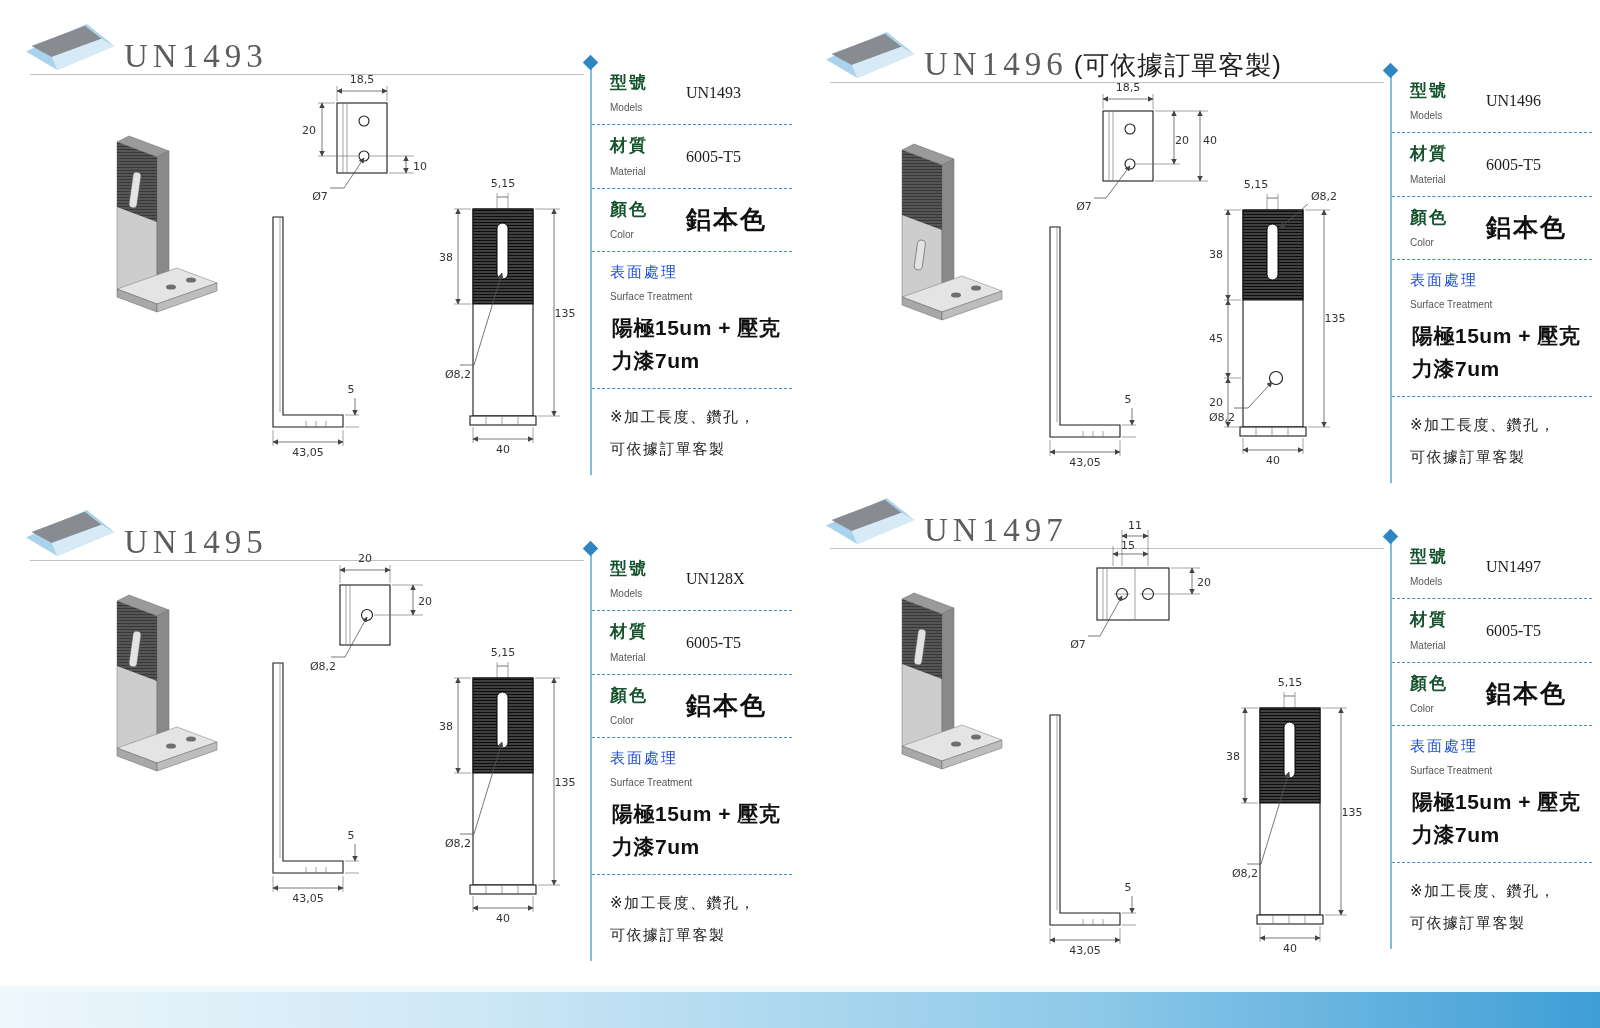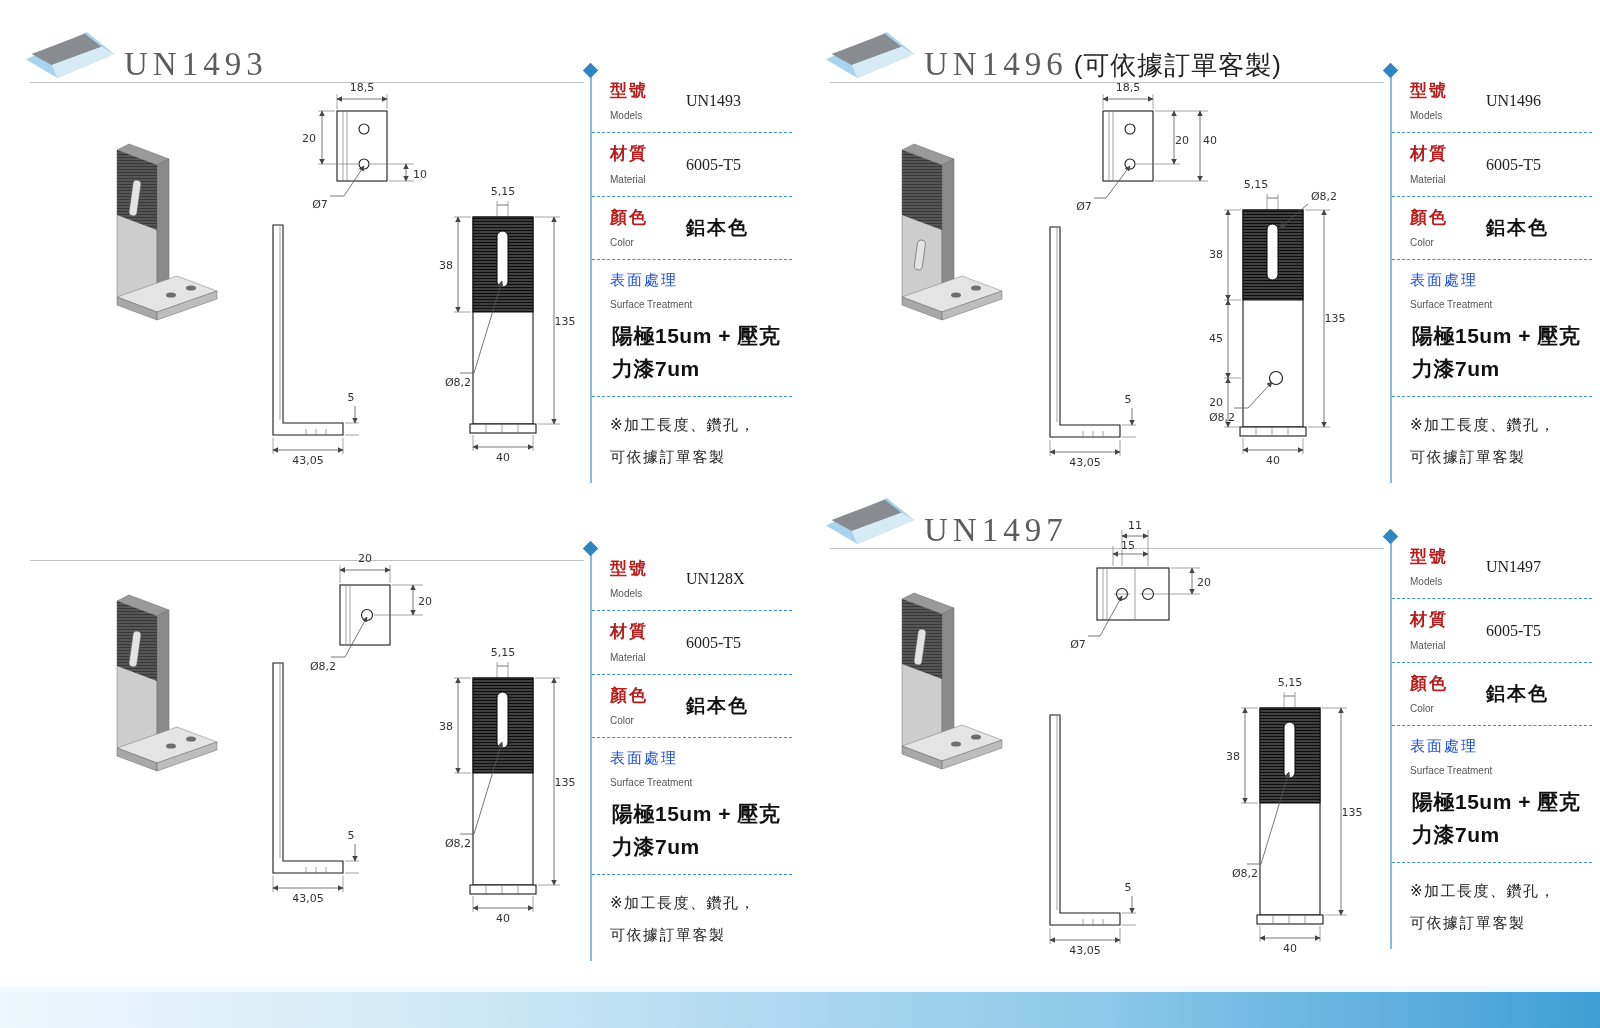--- a/index.html
+++ b/index.html
@@ -18,24 +18,24 @@
   .fill-none{fill:none}
   .thin{stroke:#666;stroke-width:0.6;fill:none}
   .dim{stroke:#555;stroke-width:0.8;fill:none}
   
   .spec{position:absolute;left:590px;top:58px;width:202px;border-left:2px solid #8ab9da}
   .diamond{position:absolute;left:-7px;top:-5px;width:11px;height:11px;background:#2f86c0;transform:rotate(45deg)}
   .srow{padding:11px 4px 11px 18px;border-bottom:1.5px dashed #3d8fc6;display:flex;gap:14px;align-items:center}
   .srow.stack{display:block}
   .srow.last{border-bottom:none}
   .lblcol{width:62px;flex:0 0 auto}
-  .zh{font-size:17px;font-weight:bold;color:#b91c1c;letter-spacing:2px;line-height:1.2}
+  .zh{font-size:17px;font-weight:bold;color:#14532d;letter-spacing:2px;line-height:1.2}
   .en{font-size:10px;color:#555;margin-top:9px}
   .val{font-family:"Liberation Serif","DejaVu Serif",serif;font-size:16px;color:#222}
-  .val-color{font-family:Liberation Mono, monospace;font-size:19px;font-weight:bold;color:#111;letter-spacing:2px}
+  .val-color{font-family:Liberation Mono, monospace;font-size:25px;font-weight:bold;color:#111;letter-spacing:2px}
   .surf-zh{font-size:15px;color:#1d4ed8;letter-spacing:2px;font-weight:400}
   .surf-val{font-size:21px;font-weight:bold;color:#111;margin-top:10px;margin-left:2px;line-height:1.55;letter-spacing:0.5px}
   .surf-val span{display:block}
   .note{font-size:15px;color:#222;letter-spacing:1.5px;line-height:2.1;padding-top:12px}
   .note span{display:block}
   
   .footer{position:absolute;left:0;bottom:0;width:1600px;height:36px;
     background:linear-gradient(90deg,#eef7fc 0%,#cde7f5 30%,#8ec9e9 68%,#3f9ed6 100%)}
   .footer-top{position:absolute;left:0;bottom:36px;width:1600px;height:6px;background:#f2f9fd}
 </style>
@@ -51,21 +51,21 @@
     <pattern id="hatch3d" width="4" height="3" patternUnits="userSpaceOnUse">
       <rect width="4" height="3" fill="#383838"></rect>
       <line x1="0" y1="1" x2="4" y2="1" stroke="#8c8c8c" stroke-width="0.7"></line>
     </pattern>
     <marker id="arr" viewBox="0 0 10 10" refX="9" refY="5" markerWidth="7" markerHeight="7" orient="auto-start-reverse">
       <path d="M0,0L10,5L0,10z" fill="#444"></path>
     </marker>
   </defs>
 </svg>
 
-<section class="quad" style="left:0;top:12px">
+<section class="quad" style="left:0;top:4px">
   <div class="hdr">
     <svg class="arrow" viewBox="0 0 100 60">
       <polygon points="0,36 66,6 96,30 34,56" fill="#a9d2ec"></polygon>
       <polygon points="6,30 64,8 82,22 28,42" fill="#888c90"></polygon>
       <polygon points="28,42 82,22 96,30 34,56" fill="#d7ebf7"></polygon>
     </svg>
     <div class="title">UN1493</div>
     <div class="suffix"></div>
   </div>
   <div class="hdr-line"></div>
@@ -322,20 +322,29 @@
       </div>
     </div>
     <div class="srow stack last note">
       <span>※加工長度、鑽孔，</span>
       <span>可依據訂單客製</span>
     </div>
   </div>
 </section>
 
 <section class="quad" style="left:0;top:490px">
+  <div class="hdr">
+    <svg class="arrow" viewBox="0 0 100 60">
+      <polygon points="0,36 66,6 96,30 34,56" fill="#a9d2ec"></polygon>
+      <polygon points="6,30 64,8 82,22 28,42" fill="#888c90"></polygon>
+      <polygon points="28,42 82,22 96,30 34,56" fill="#d7ebf7"></polygon>
+    </svg>
+    <div class="title">UN1495</div>
+    <div class="suffix"></div>
+  </div>
   <div class="hdr-line"></div>
 
   <svg class="dwg" style="left:95px;top:95px" width="130" height="240" viewBox="0 0 130 240">
     <polygon points="22,16 62,31 74,25 34,10" fill="#9a9a9a" stroke="#666" stroke-width="0.5"></polygon>
     <polygon points="22,16 62,31 62,178 22,163" fill="#cdcdcd" stroke="#777" stroke-width="0.5"></polygon>
     <polygon points="62,31 74,25 74,172 62,178" fill="#8a8a8a" stroke="#666" stroke-width="0.5"></polygon>
     <polygon points="22,16 62,31 62,96 22,81" fill="url(#hatch3d)"></polygon>
     <rect x="36" y="46" width="8" height="36" rx="4" fill="#e3e3e3" stroke="#555" stroke-width="0.6" transform="rotate(8 40 64)"></rect>
     <polygon points="22,163 62,178 122,157 82,142" fill="#e4e4e4" stroke="#777" stroke-width="0.5"></polygon>
     <polygon points="22,163 62,178 62,186 22,171" fill="#a8a8a8" stroke="#666" stroke-width="0.5"></polygon>

